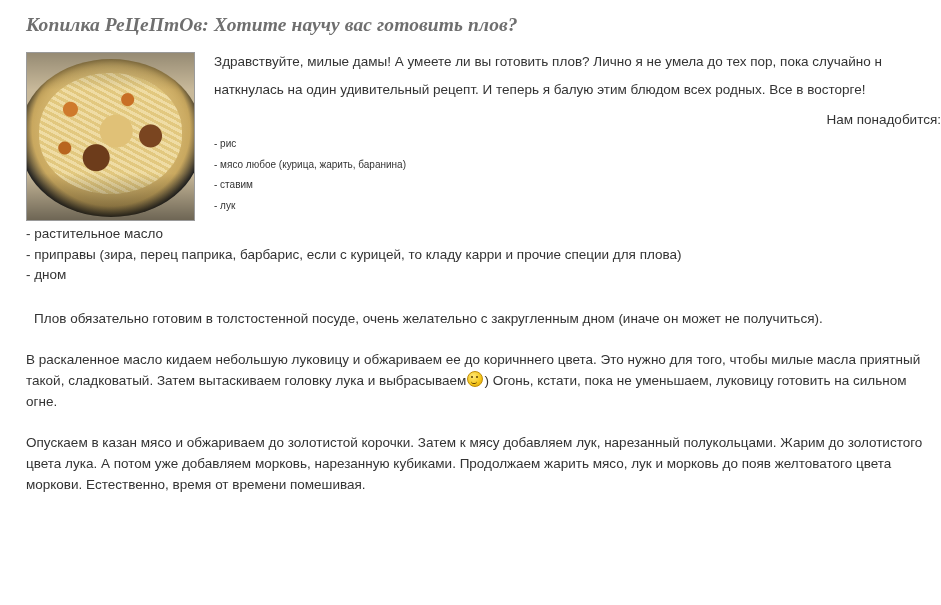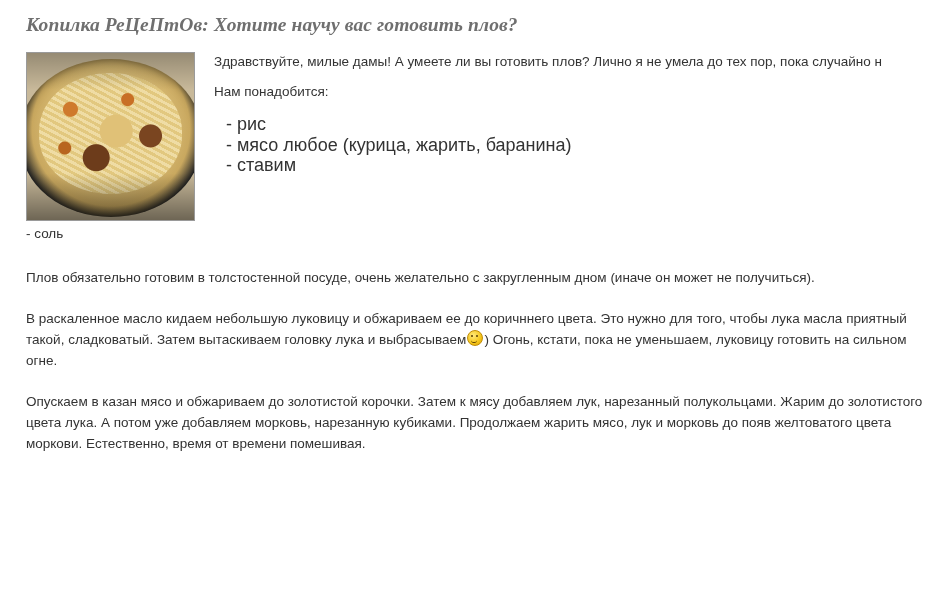--- a/index.html
+++ b/index.html
@@ -85,26 +85,27 @@
     margin-left: 188px;
     font-size: 13.5px;
     line-height: 20px;
   }
   .intro-text p {
     margin: 0 0 8px 0;
     white-space: nowrap;
   }
   .ingredients-head {
     margin: 10px 0 4px 0 !important;
+    text-align: right;
   }
   .ing-list {
     list-style: none;
-    margin: 12px;
+    margin: 0;
     padding: 0;
-    font-size: 18px;
+    font-size: 10px;
     line-height: 20.5px;
   }
   .ing-list li {
     white-space: nowrap;
   }
   .ing-rest {
     margin: 0;
     padding: 0;
     list-style: none;
     font-size: 13.5px;
@@ -115,20 +116,21 @@
   .body-text {
     margin-top: 22px;
     font-size: 13.5px;
     line-height: 21px;
   }
   .body-text p {
     margin: 0 0 20px 0;
   }
   .body-text p.nowrap {
     white-space: nowrap;
+    margin-left: 8px;
   }
   .smiley {
     display: inline-block;
     width: 14px;
     height: 14px;
     border-radius: 50%;
     background: radial-gradient(circle at 38% 32%, #ffe97a 0%, #f5c518 60%, #d79d09 100%);
     border: 1px solid #c08c06;
     position: relative;
     vertical-align: -2px;
@@ -166,40 +168,44 @@
   <div class="intro-block">
 
     <div class="photo">
       <div class="pan"></div>
       <div class="rice"></div>
       <div class="rim"></div>
     </div>
 
     <div class="intro-text">
       <p>Здравствуйте, милые дамы! А умеете ли вы готовить плов? Лично я не умела до тех пор, пока случайно н</p>
+      <p>наткнулась на один удивительный рецепт. И теперь я балую этим блюдом всех родных. Все в восторге!</p>
 
       <p class="ingredients-head">Нам понадобится:</p>
 
       <ul class="ing-list">
         <li>- рис</li>
         <li>- мясо любое (курица, жарить, баранина)</li>
         <li>- ставим</li>
+        <li>- лук</li>
       </ul>
     </div>
   </div>
 
   <ul class="ing-rest">
-    <li>- соль</li>
+    <li>- растительное масло</li>
+    <li>- приправы (зира, перец паприка, барбарис, если с курицей, то кладу карри и прочие специи для плова)</li>
+    <li>- дном</li>
   </ul>
 
   <div class="body-text">
     <p class="nowrap">Плов обязательно готовим в толстостенной посуде, очень желательно с закругленным дном (иначе он может не получиться).</p>
 
     <p>
-      <span>В раскаленное масло кидаем небольшую луковицу и обжариваем ее до коричннего цвета. Это нужно для того, чтобы лука масла</span>
+      <span>В раскаленное масло кидаем небольшую луковицу и обжариваем ее до коричннего цвета. Это нужно для того, чтобы милые масла</span>
       <span>приятный такой, сладковатый. Затем вытаскиваем головку лука и выбрасываем</span><span class="smiley"></span><span>) Огонь, кстати, пока не уменьшаем, луковицу</span>
       <span>готовить на сильном огне.</span>
     </p>
 
     <p>Опускаем в казан мясо и обжариваем до золотистой корочки. Затем к мясу добавляем лук, нарезанный полукольцами. Жарим до золотистого цвета лука. А потом уже добавляем морковь, нарезанную кубиками. Продолжаем жарить мясо, лук и морковь до появ желтоватого цвета моркови. Естественно, время от времени помешивая.</p>
   </div>
 
 </div>
 
 </body></html>

